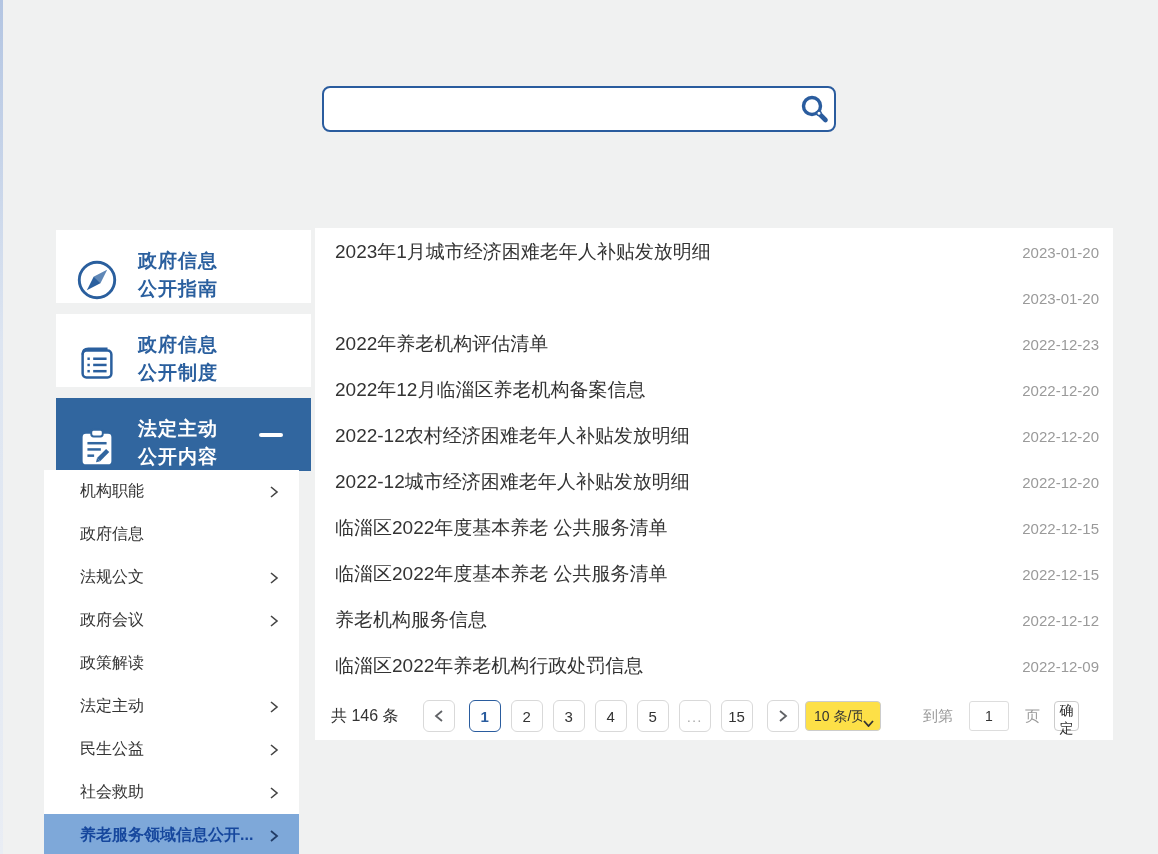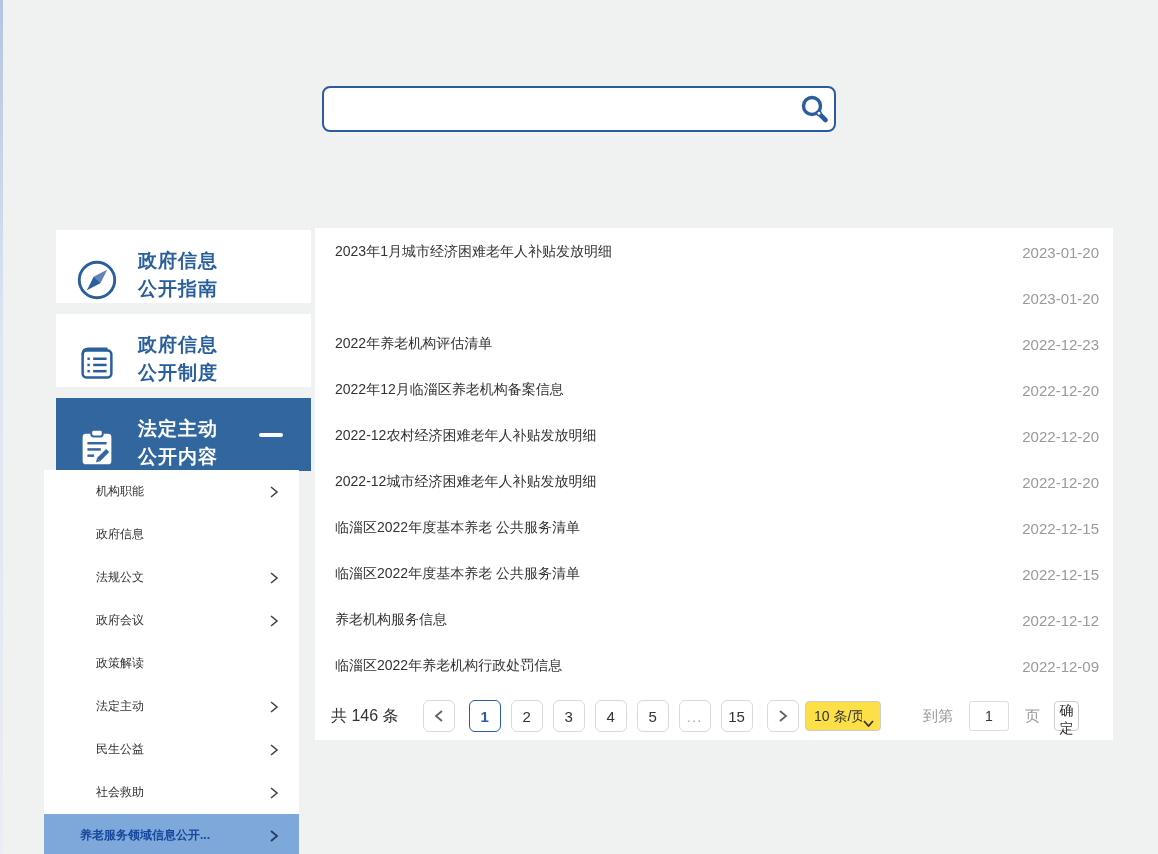--- a/index.html
+++ b/index.html
@@ -28,30 +28,30 @@
   .side-card .ic { width:82px; display:flex; align-items:center; justify-content:center; }
   .side-card .txt { font-size:19px; font-weight:bold; color:#2a5f9e; line-height:28px; letter-spacing:1px; }
   .side-card.active { background:#31669f; }
   .side-card.active .txt { color:#fff; }
   .minus-bar { position:absolute; right:28px; top:50%; margin-top:-2px; width:24px; height:4px;
     background:#fff; border-radius:2px; }
 
   
   .side-menu { position:absolute; left:44px; top:470px; width:255px; height:384px;
     background:#fff; overflow:hidden; }
-  .menu-item { height:43px; display:flex; align-items:center; padding:0 20px 0 52px;
-    font-size:12px; color:#333; cursor:pointer; }
+  .menu-item { height:43px; display:flex; align-items:center; padding:0 20px 0 36px;
+    font-size:16px; color:#333; cursor:pointer; }
   .menu-item .arrow { margin-left:auto; display:flex; align-items:center; }
   .menu-item.active { background:#7ea8d9; color:#16479d; font-weight:bold; padding-left:36px; }
 
   
   .panel { position:absolute; left:315px; top:228px; width:798px; height:512px; background:#fff; }
   .rows { position:absolute; left:0; top:1px; width:100%; }
   .row { height:46px; display:flex; align-items:center; padding:0 14px 0 20px; cursor:pointer; }
-  .row .t { font-size:14px; color:#333; white-space:nowrap; overflow:hidden; }
+  .row .t { font-size:19px; color:#333; white-space:nowrap; overflow:hidden; }
   .row .d { margin-left:auto; font-size:15px; color:#9a9a9a; padding-left:20px; }
 
   
   .pg-left { position:absolute; left:6px; top:472px; display:flex; align-items:center; }
   .pg-total { font-size:16px; color:#333; margin:0 10px 0 10px; white-space:nowrap; }
   .pbtn { min-width:32px; height:32px; padding:0 6px; margin-left:10px; border:1px solid #d9d9d9;
     border-radius:6px; background:#fff; display:flex; align-items:center; justify-content:center;
     font-size:15px; color:#333; cursor:pointer; font-family:inherit; }
   .pbtn.nav { margin-left:14px; }
   .pbtn.first-num { margin-left:14px; }

